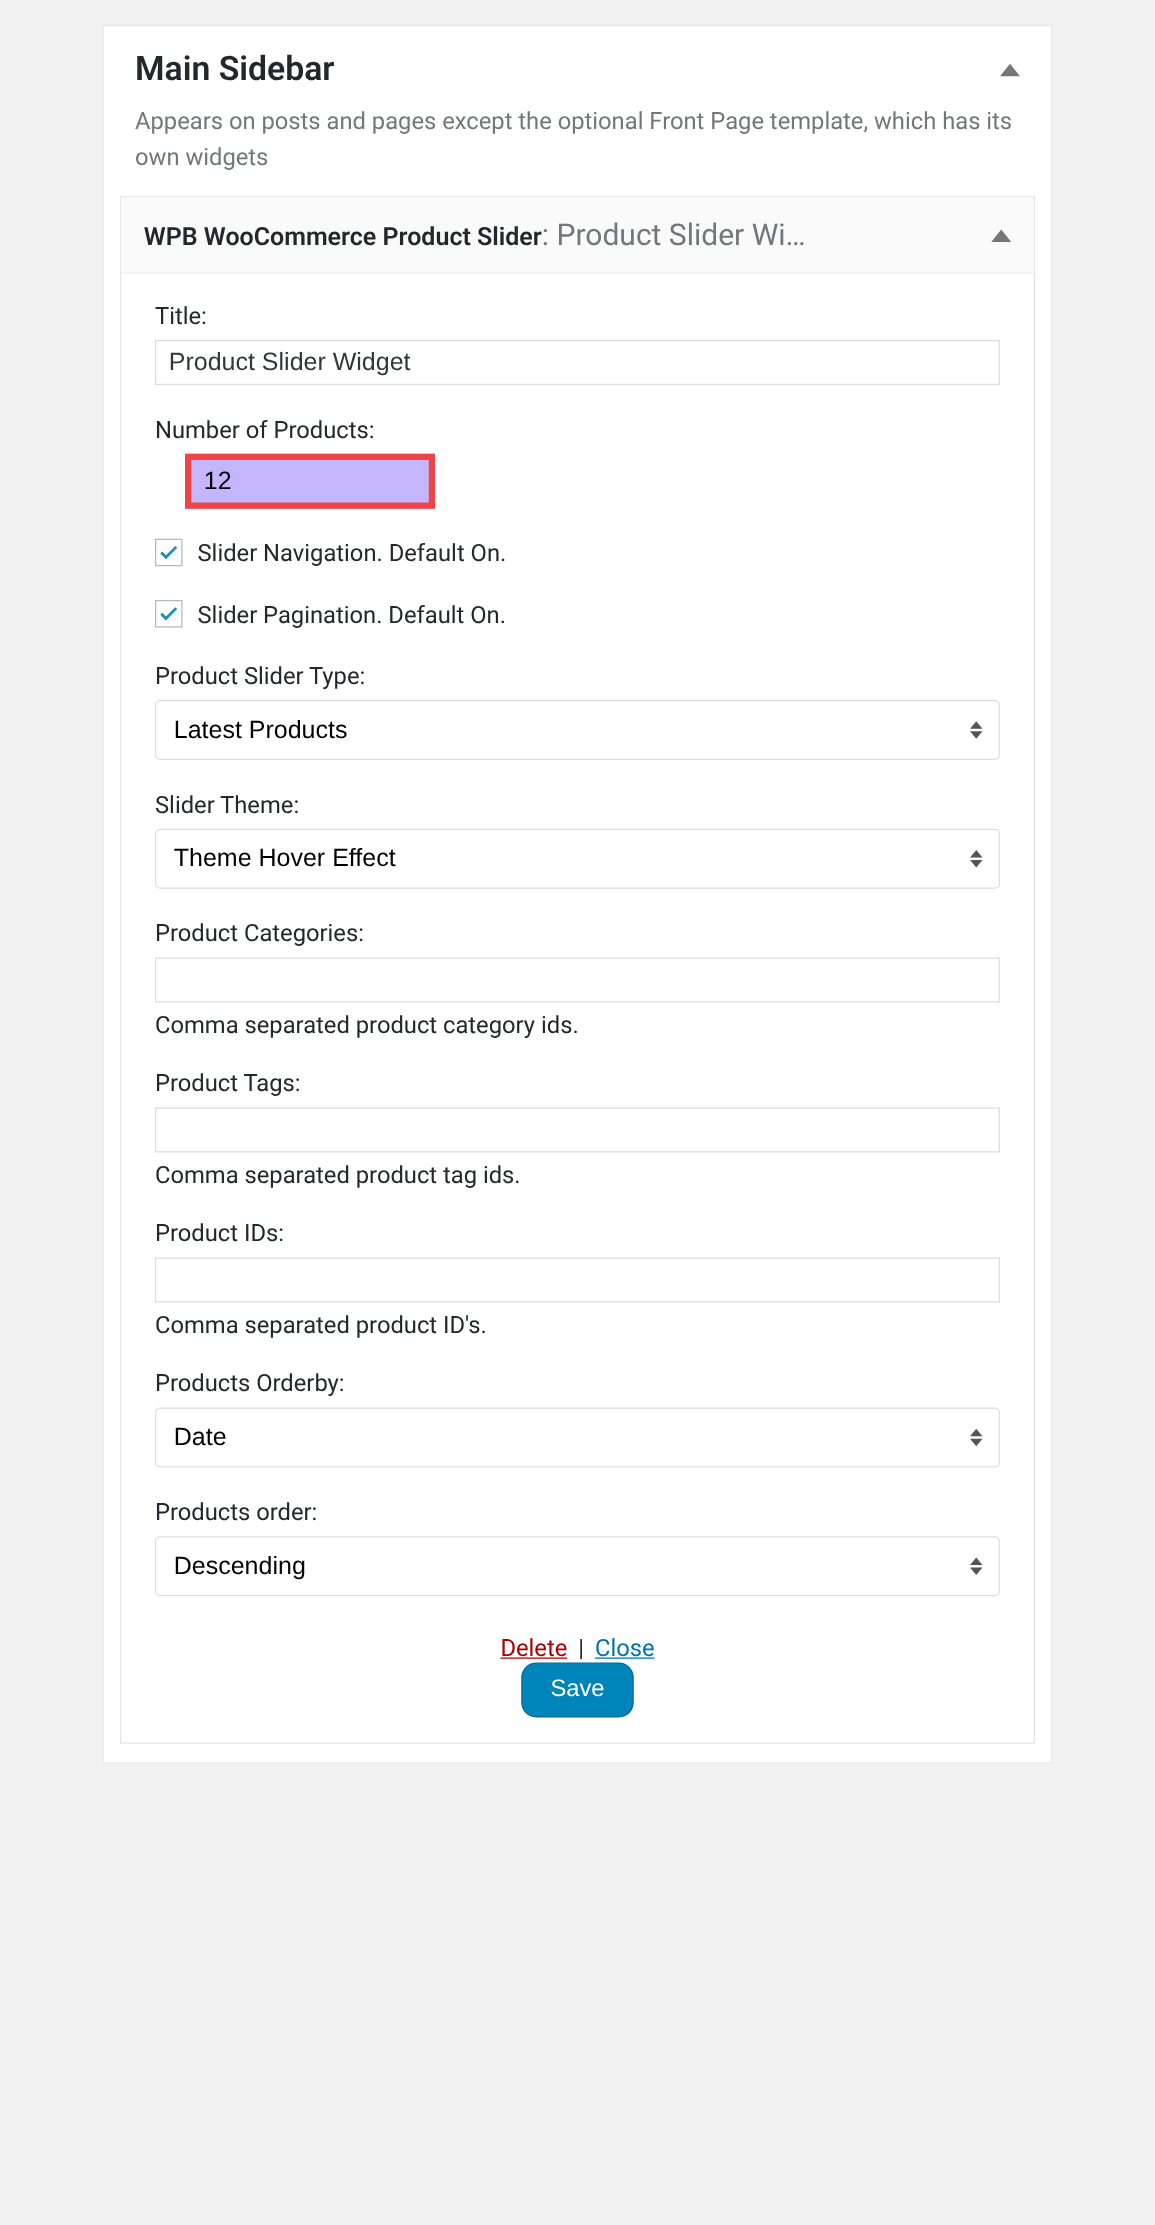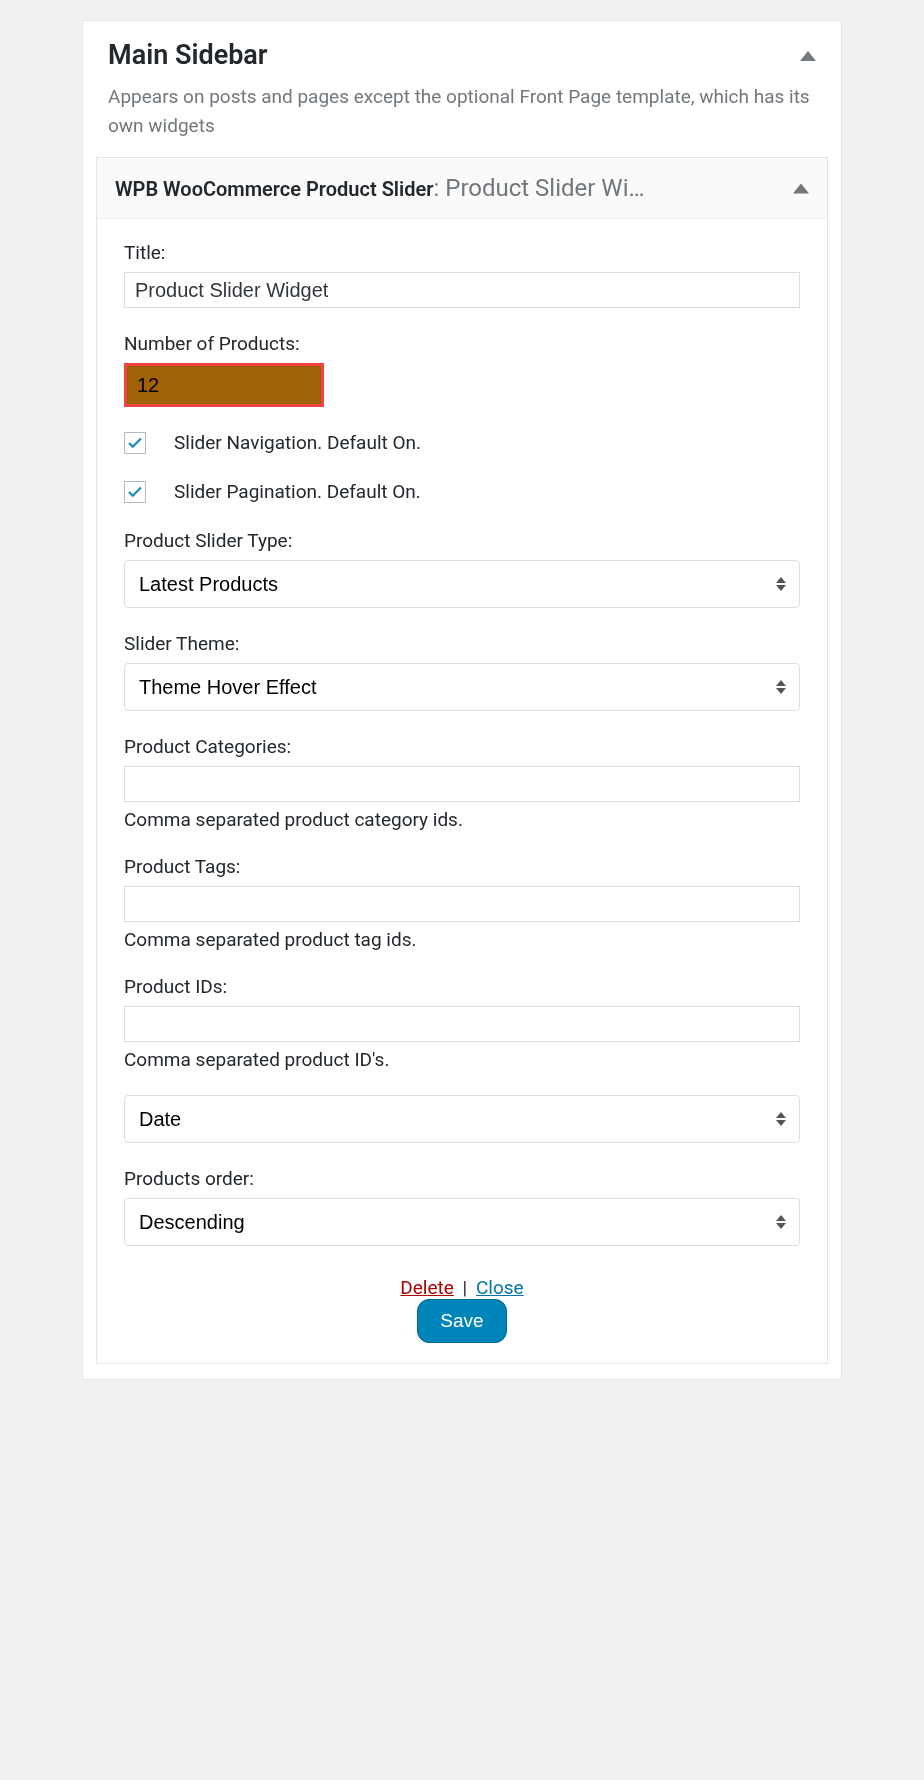--- a/index.html
+++ b/index.html
@@ -84,28 +84,29 @@
   padding: 8px 10px;
   border: 1px solid #ddd;
   background: #fff;
   color: #32373c;
   height: 36px;
 }
 .num-input {
   width: 200px;
   font-size: 20px;
   padding: 8px 10px;
-  border: 3px solid #ef4444;
-  background: #a16207;
+  border: 5px solid #ef4444;
+  background: #c4b5fd;
   height: 44px;
+  margin-left: 24px;
 }
 .checkbox-row {
   display: flex;
-  align-items: center;
-  gap: 28px;
+  align-items: flex-start;
+  gap: 12px;
   margin-bottom: 26px;
 }
 .checkbox {
   width: 22px;
   height: 22px;
   border: 1px solid #b4b9be;
   background: #fff;
   display: inline-flex;
   align-items: center;
   justify-content: center;
@@ -284,20 +285,21 @@
         <p class="help-text">Comma separated product tag ids.</p>
       </div>
 
       <div class="field">
         <label class="field-label">Product IDs:</label>
         <input class="text-input" value="" style="">
         <p class="help-text">Comma separated product ID's.</p>
       </div>
 
       <div class="field">
+        <label class="field-label">Products Orderby:</label>
         <div class="select-wrap">
           <select class="select">
             <option>Date</option>
           </select>
           <span class="select-arrows">
               <span class="up"></span>
               <span class="down"></span>
             </span>
         </div>
       </div>

